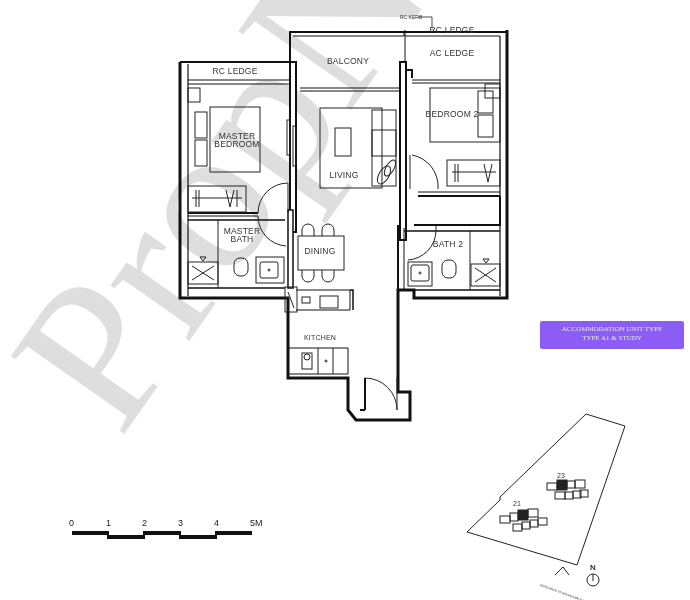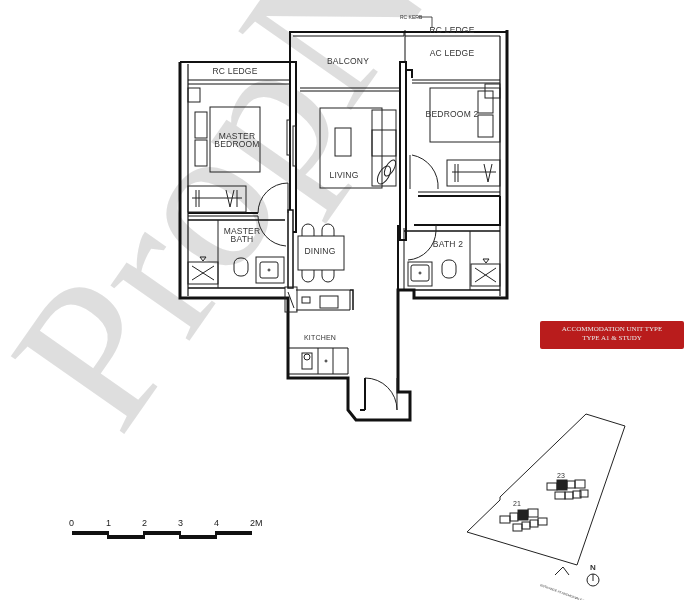--- a/index.html
+++ b/index.html
@@ -1,21 +1,21 @@
 <!DOCTYPE html>
 <html><head>
 <meta charset="utf-8">
 <style>
   html, body { margin:0; padding:0; background:#ffffff; }
   body { width:690px; height:600px; position:relative; overflow:hidden; font-family:"Liberation Sans", sans-serif; color:#222; }
   .stage { position:absolute; left:0; top:0; width:690px; height:600px; }
   svg text { font-family:"Liberation Sans", sans-serif; fill:#333; }
   .lbl { font-size:8.5px; letter-spacing:0.2px; }
   .sm { font-size:5px; }
-  .legend-box { position:absolute; left:540px; top:321px; width:144px; height:28px; background:#b91c1c; border-radius:2px; color:#e8e8e8; font-family:"Liberation Serif", serif; font-size:7px; line-height:9px; padding:4px 6px; box-sizing:border-box; text-align:center; }
+  .legend-box { position:absolute; left:540px; top:321px; width:144px; height:28px; background:#8b5cf6; border-radius:2px; color:#e8e8e8; font-family:"Liberation Serif", serif; font-size:7px; line-height:9px; padding:4px 6px; box-sizing:border-box; text-align:center; }
   .legend-box div { white-space:nowrap; overflow:hidden; }
   .scale-labels { position:absolute; left:66px; top:518px; width:210px; height:12px; font-size:9px; color:#222; }
   .scale-labels span { position:absolute; top:0; }
 </style>
 </head>
 <body>
 
 <div class="stage">
 <svg width="690" height="600" viewBox="0 0 690 600" xmlns="http://www.w3.org/2000/svg">
 
@@ -242,15 +242,15 @@
   <div>ACCOMMODATION UNIT TYPE</div>
   <div>TYPE A1 &amp; STUDY</div>
 </div>
 
 <div class="scale-labels">
   <span style="left:3px">0</span>
   <span style="left:40px">1</span>
   <span style="left:76px">2</span>
   <span style="left:112px">3</span>
   <span style="left:148px">4</span>
-  <span style="left:184px">2M</span>
+  <span style="left:184px">5M</span>
 </div>
 </div>
 
 </body></html>

